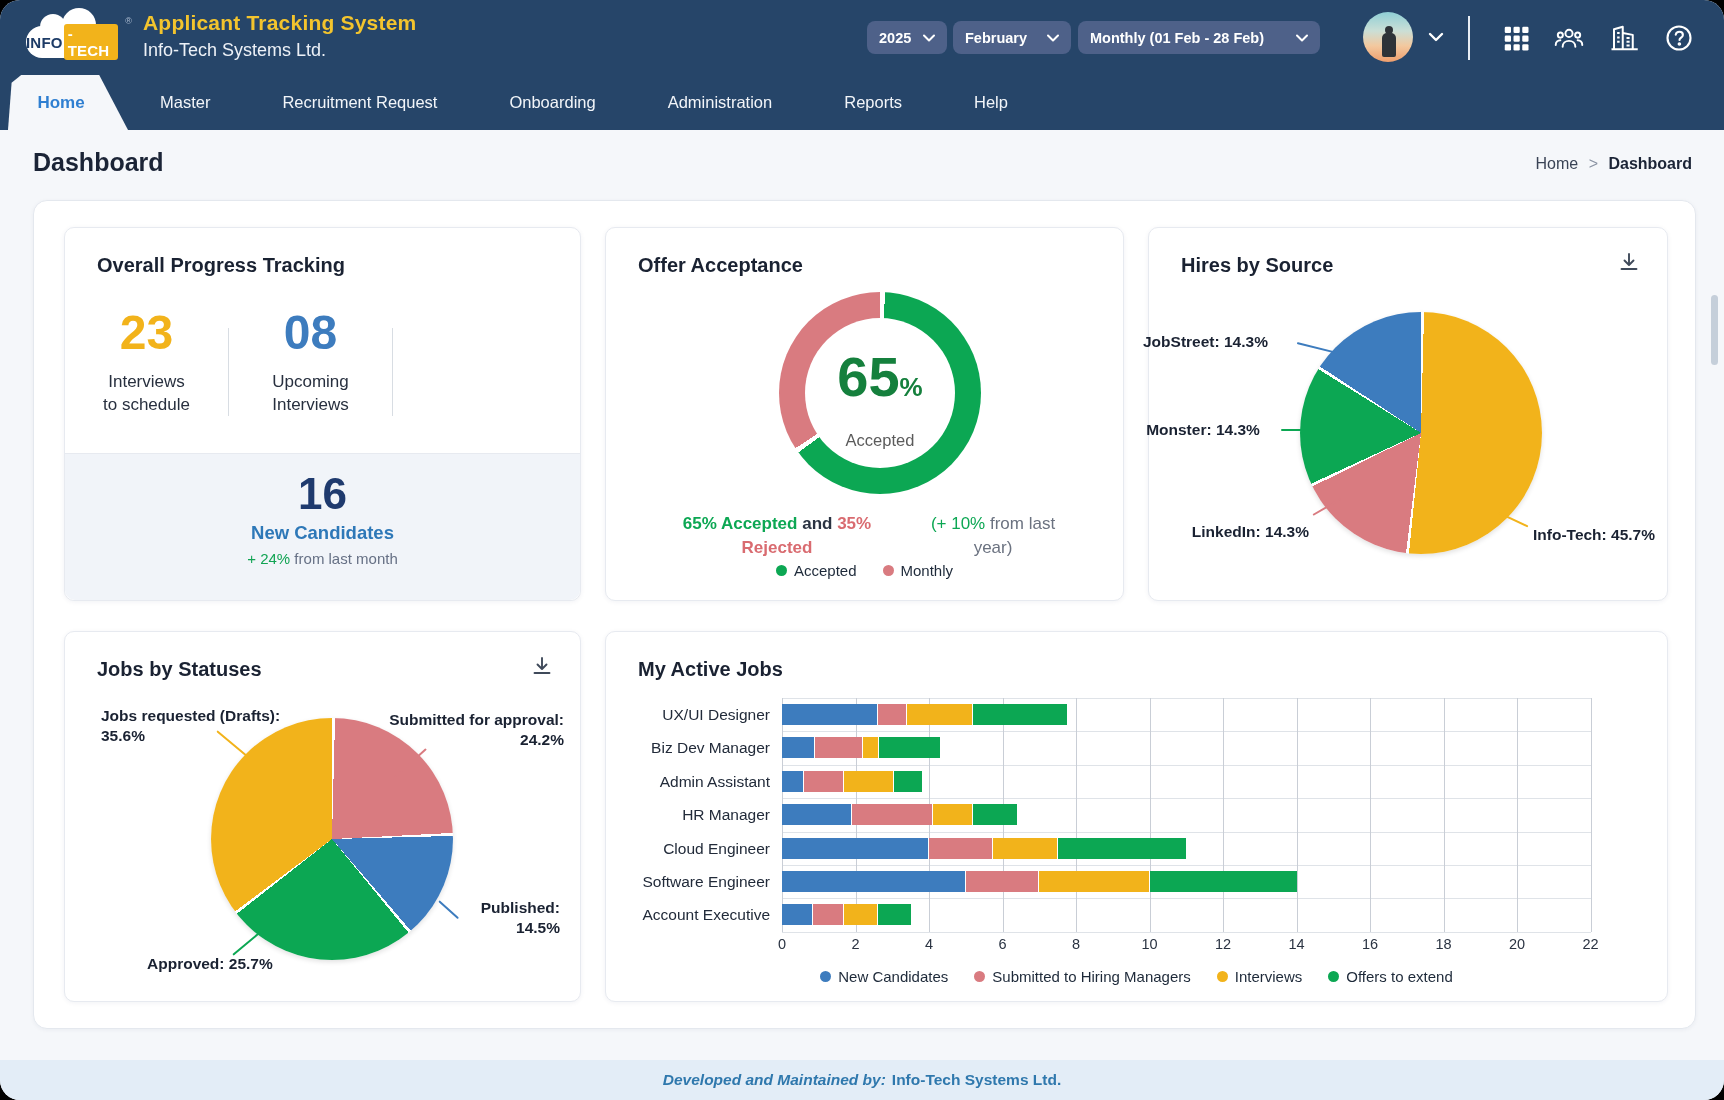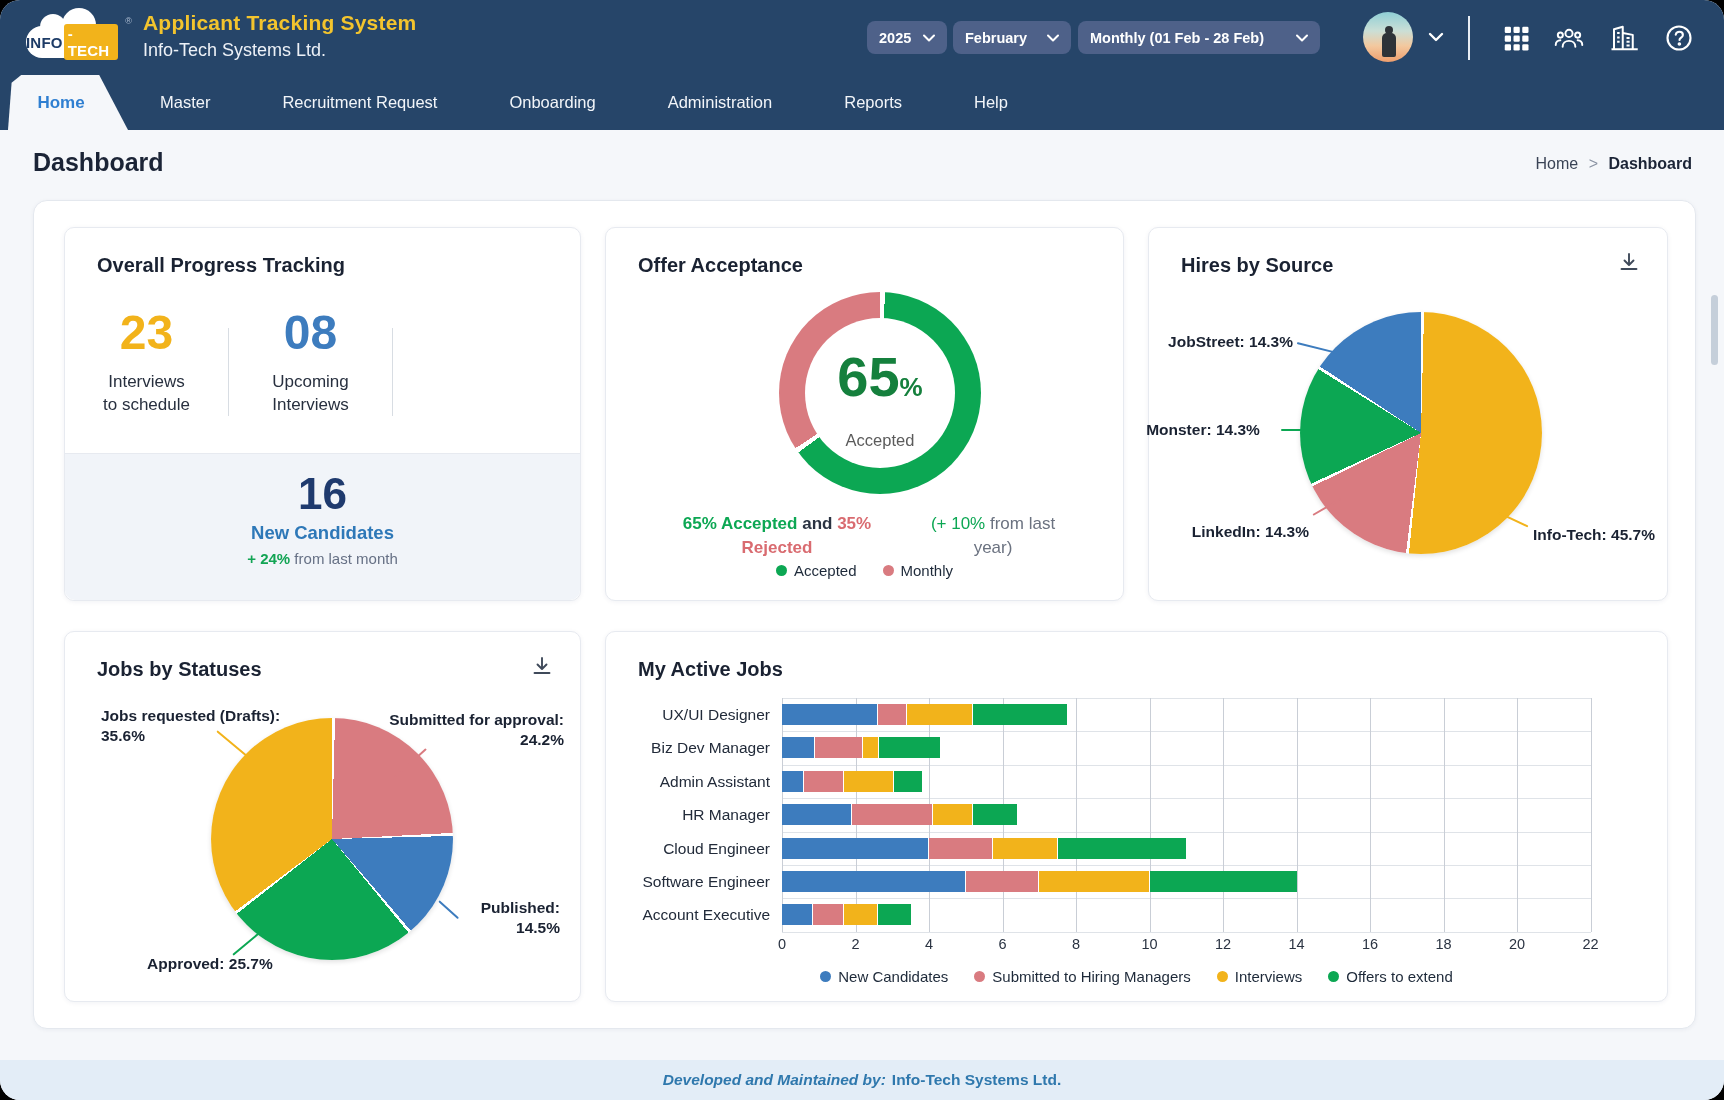--- a/index.html
+++ b/index.html
@@ -60,42 +60,42 @@
   
   .stats-row { position:absolute; left:0; top:72px; width:100%; display:flex;align-items:flex-end; }
   .stat { width:163px; text-align:center; }
   .stat-val { font-size:48px; font-weight:700; line-height:58px; }
   .stat-lbl { font-size:17px; color:#28303F; line-height:23px; margin-top:8px; }
   .stat-div { width:1px; height:88px; background:#D8DDE3; margin-top:28px; }
   .highlight { position:absolute; left:0; bottom:0; width:100%; height:147px; background:#F1F4F9; border-radius:0 0 10px 10px; border-top:1px solid #E7EAF0; text-align:center; padding-top:14px; }
   .hl-val { font-size:44px; font-weight:700; line-height:52px; }
   .hl-lbl { font-size:18.5px; font-weight:600; margin-top:2px; }
   .hl-delta { font-size:15px; color:#667085; margin-top:6px; }
-  .hl-delta b { font-weight:700; }
+  .hl-delta b { font-weight:400; }
 
   
   .donut { position:absolute; left:173px; top:64px; width:202px; height:202px; border-radius:50%; }
   .donut-hole { position:absolute; left:26px; top:26px; width:150px; height:150px; border-radius:50%; background:#fff; display:flex; flex-direction:column; align-items:center; justify-content:center; }
   .donut-num { font-size:56px; font-weight:700; color:#15803d; line-height:80px; }
   .donut-num sub { font-size:26px; font-weight:700; vertical-align:baseline; }
   .donut-cap { font-size:16.5px; color:#5B5B5B; margin-top:4px; }
   .offer-note-l { position:absolute; left:56px; top:284px; width:230px; text-align:center; font-size:17px; line-height:24px; color:#2A3342; font-weight:600; }
   .offer-note-r { position:absolute; left:307px; top:284px; width:160px; text-align:center; font-size:17px; line-height:24px; color:#6B7280; }
   .legend-row { position:absolute; left:0; width:100%; display:flex; justify-content:center; gap:26px; }
   .offer-legend { top:334px; }
   .lg-item { display:flex; align-items:center; gap:7px; font-size:15px; color:#1D2939; }
   .lg-item .dot { width:11px; height:11px; border-radius:50%; flex:none; }
 
   
   .pie { position:absolute; border-radius:50%; box-shadow:0 2px 5px rgba(0,0,0,.12); }
   .pie3 { left:151px; top:84px; width:242px; height:242px; }
   .pie4 { left:146px; top:86px; width:242px; height:242px; }
   .callout { position:absolute; font-size:15.5px; font-weight:700; color:#1A2232; line-height:20px; }
   .leader { position:absolute; height:2px; transform-origin:left center; border-radius:1px; }
-  .co-jobstreet { left:-6px; top:104px; width:150px; text-align:right; }
+  .co-jobstreet { left:-6px; top:104px; width:150px; }
   .co-monster  { left:-20px; top:192px; width:148px; text-align:center; }
   .co-linkedin { left:0; top:294px; width:160px; text-align:right; }
   .co-infotech { left:384px; top:289px; width:130px;margin-top:8px; }
   .ld-jobstreet { left:148px; top:114px; width:44px; transform:rotate(14deg); }
   .ld-monster  { left:132px; top:201px; width:32px; }
   .ld-linkedin { left:164px; top:286px; width:32px; transform:rotate(-30deg); }
   .ld-infotech { left:350px; top:284px; width:32px; transform:rotate(25deg); }
   .co-drafts    { left:36px; top:74px; width:225px; }
   .co-submitted { left:299px; top:78px; width:200px; text-align:right; }
   .co-published { left:335px; top:266px; width:160px; text-align:right; }

